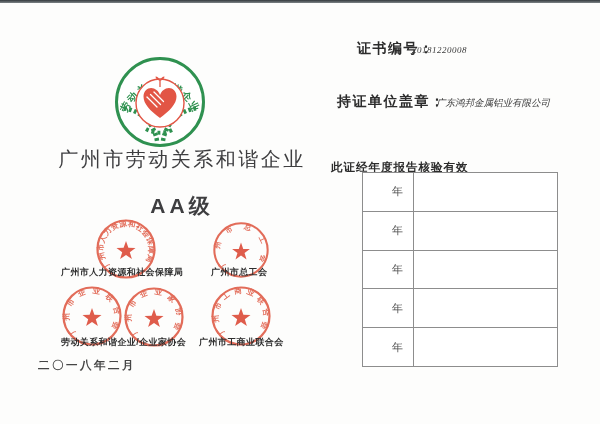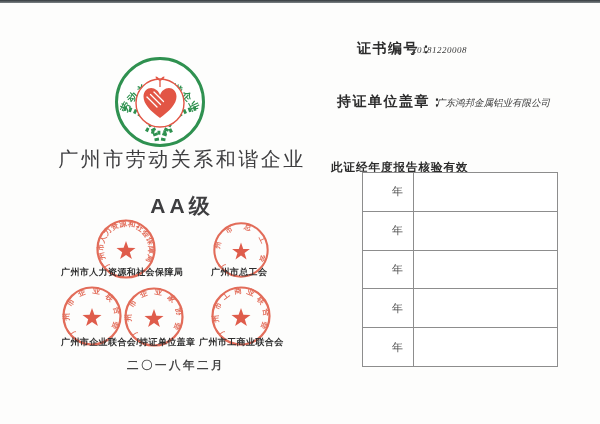--- a/index.html
+++ b/index.html
@@ -22,21 +22,21 @@
   .title-2{
     position:absolute;left:38px;top:192px;width:288px;text-align:center;
     font-size:21px;font-weight:600;letter-spacing:4px;color:#3e3e40;
   }
   .seal{position:absolute;opacity:.92;}
   .seal text{fill:#e0604c;font-size:7.6px;font-weight:600;font-family:"Liberation Sans",sans-serif;}
   .seal-label{
     position:absolute;font-size:9px;font-weight:600;color:#2f2f2f;letter-spacing:.4px;white-space:nowrap;
   }
   .issue-date{
-    position:absolute;left:38px;top:358px;width:276px;text-align:center;
+    position:absolute;left:38px;top:358px;width:276px;text-align:left;
     font-size:11.5px;font-weight:600;letter-spacing:2.5px;color:#454545;
   }
   
   .field-label{
     position:absolute;font-size:14px;font-weight:700;letter-spacing:1.5px;color:#2c2c2c;white-space:nowrap;
   }
   .field-value{
     position:absolute;font-family:"Liberation Serif","DejaVu Serif",serif;
     color:#3a3a3a;white-space:nowrap;font-style:italic;
   }
@@ -123,21 +123,21 @@
 
 <svg class="seal" style="left:210px;top:285px;width:62px;height:62px;" viewBox="0 0 62 62">
   <circle cx="31" cy="31" r="28.5" fill="none" stroke="#e0604c" stroke-width="2.2"></circle>
   <path id="sealArc5" d="M 14.7,47.3 A 23,23 0 1 1 47.3,47.3" fill="none"></path>
   <text><textPath href="#sealArc5" textLength="102" lengthAdjust="spacing">广州市工商业联合会</textPath></text>
   <polygon fill="#dd4f3d" points="31,23 33.4,29.8 40.5,29.9 34.8,34.2 36.9,41.1 31,37 25.1,41.1 27.2,34.2 21.5,29.9 28.6,29.8"></polygon>
 </svg>
 
 <div class="seal-label" style="left:61px;top:266px;">广州市人力资源和社会保障局</div>
 <div class="seal-label" style="left:211px;top:266px;">广州市总工会</div>
-<div class="seal-label" style="left:61px;top:336px;">广州市企业联合会/持证单位盖章</div>
+<div class="seal-label" style="left:61px;top:336px;">劳动关系和谐企业/企业家协会</div>
 <div class="seal-label" style="left:199px;top:336px;">广州市工商业联合会</div>
 
 <div class="issue-date">二〇一八年二月</div>
 
 <div class="field-label" style="left:357px;top:40px;">证书编号：</div>
 <div class="field-value" style="left:412px;top:45px;font-size:9px;letter-spacing:.5px;">20181220008</div>
 
 <div class="field-label" style="left:337px;top:93px;">持证单位盖章：</div>
 <div class="field-value" style="left:436px;top:97px;font-size:9.5px;text-align:right;">广东鸿邦金属铝业有限公司</div>
 

